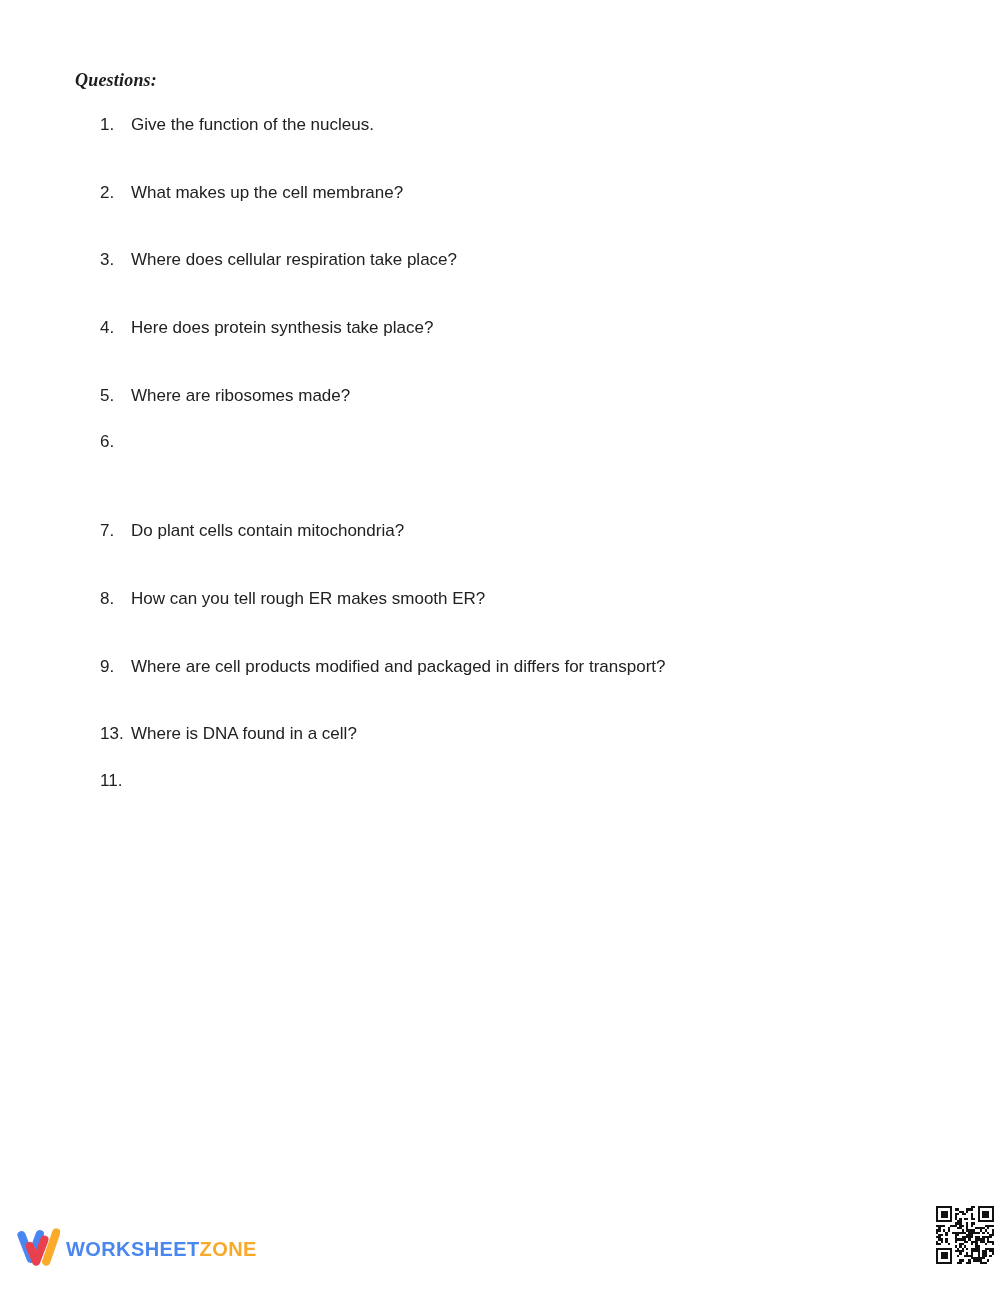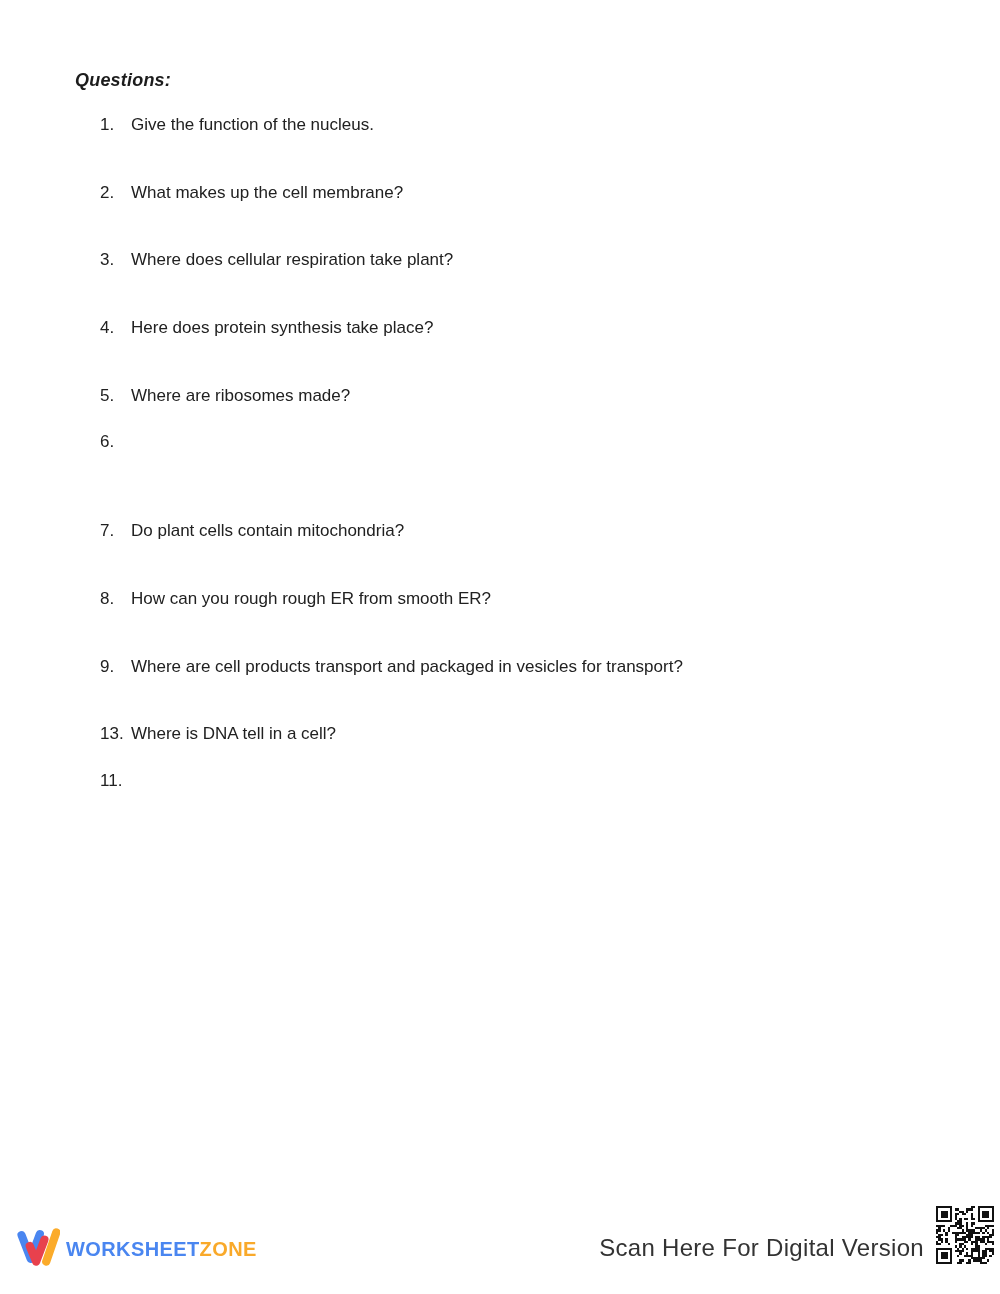--- a/index.html
+++ b/index.html
@@ -17,20 +17,21 @@
   }
   .doc-heading {
     position: absolute;
     left: 75px;
     top: 70px;
     font-size: 18px;
     font-weight: bold;
     font-style: italic;
     color: #1c1c1c;
     letter-spacing: 0.2px;
+    font-family: Liberation Serif, serif;
   }
   .question-list {
     position: absolute;
     left: 100px;
     top: 94px;
     width: 860px;
     list-style: none;
   }
   .question-item {
     display: flex;
@@ -104,48 +105,48 @@
       <li class="question-item">
         <span class="question-num">1.</span>
         <span class="question-text">Give the function of the nucleus.</span>
       </li>
       <li class="question-item">
         <span class="question-num">2.</span>
         <span class="question-text">What makes up the cell membrane?</span>
       </li>
       <li class="question-item">
         <span class="question-num">3.</span>
-        <span class="question-text">Where does cellular respiration take plant?</span>
+        <span class="question-text">Where does cellular respiration take place?</span>
       </li>
       <li class="question-item">
         <span class="question-num">4.</span>
         <span class="question-text">Here does protein synthesis take place?</span>
       </li>
       <li class="question-item">
         <span class="question-num">5.</span>
         <span class="question-text">Where are ribosomes made?</span>
       </li>
       <li class="question-item">
         <span class="question-num">6.</span>
       </li>
       <li class="question-item">
         <span class="question-num">7.</span>
         <span class="question-text">Do plant cells contain mitochondria?</span>
       </li>
       <li class="question-item">
         <span class="question-num">8.</span>
-        <span class="question-text">How can you rough rough ER from smooth ER?</span>
+        <span class="question-text">How can you tell rough ER makes smooth ER?</span>
       </li>
       <li class="question-item">
         <span class="question-num">9.</span>
-        <span class="question-text">Where are cell products transport and packaged in vesicles for transport?</span>
+        <span class="question-text">Where are cell products modified and packaged in differs for transport?</span>
       </li>
       <li class="question-item">
         <span class="question-num">13.</span>
-        <span class="question-text">Where is DNA tell in a cell?</span>
+        <span class="question-text">Where is DNA found in a cell?</span>
       </li>
       <li class="question-item">
         <span class="question-num">11.</span>
       </li>
     </ol>
 
   <div class="footer">
 
     <div class="brand">
       <span class="brand-mark">
@@ -153,21 +154,20 @@
           <path d="M6 10 L16 36 L26 9" fill="none" stroke="#4a86f0" stroke-width="9" stroke-linecap="round" stroke-linejoin="round"></path>
           <path d="M15 22 L22 39 L31 15" fill="none" stroke="#e8414d" stroke-width="9" stroke-linecap="round" stroke-linejoin="round"></path>
           <path d="M33 39 L44 7" fill="none" stroke="#fbab2a" stroke-width="9" stroke-linecap="round"></path>
         </svg>
       </span>
       <span class="brand-text">
         <span class="brand-word1">WORKSHEET</span><span class="brand-word2">ZONE</span>
       </span>
     </div>
 
-    <div class="scan-text">Scan Here For Digital Version</div>
 
     <div class="qr-box">
       <svg viewBox="0 0 25 25" shape-rendering="crispEdges" aria-hidden="true">
         <rect x="0" y="0" width="25" height="25" fill="#ffffff"></rect>
         <g id="qr-modules" fill="#111111">
             <rect x="15" y="0" width="1" height="1"></rect>
             <rect x="16" y="0" width="1" height="1"></rect>
             <rect x="8" y="1" width="1" height="1"></rect>
             <rect x="9" y="1" width="1" height="1"></rect>
             <rect x="13" y="1" width="1" height="1"></rect>

